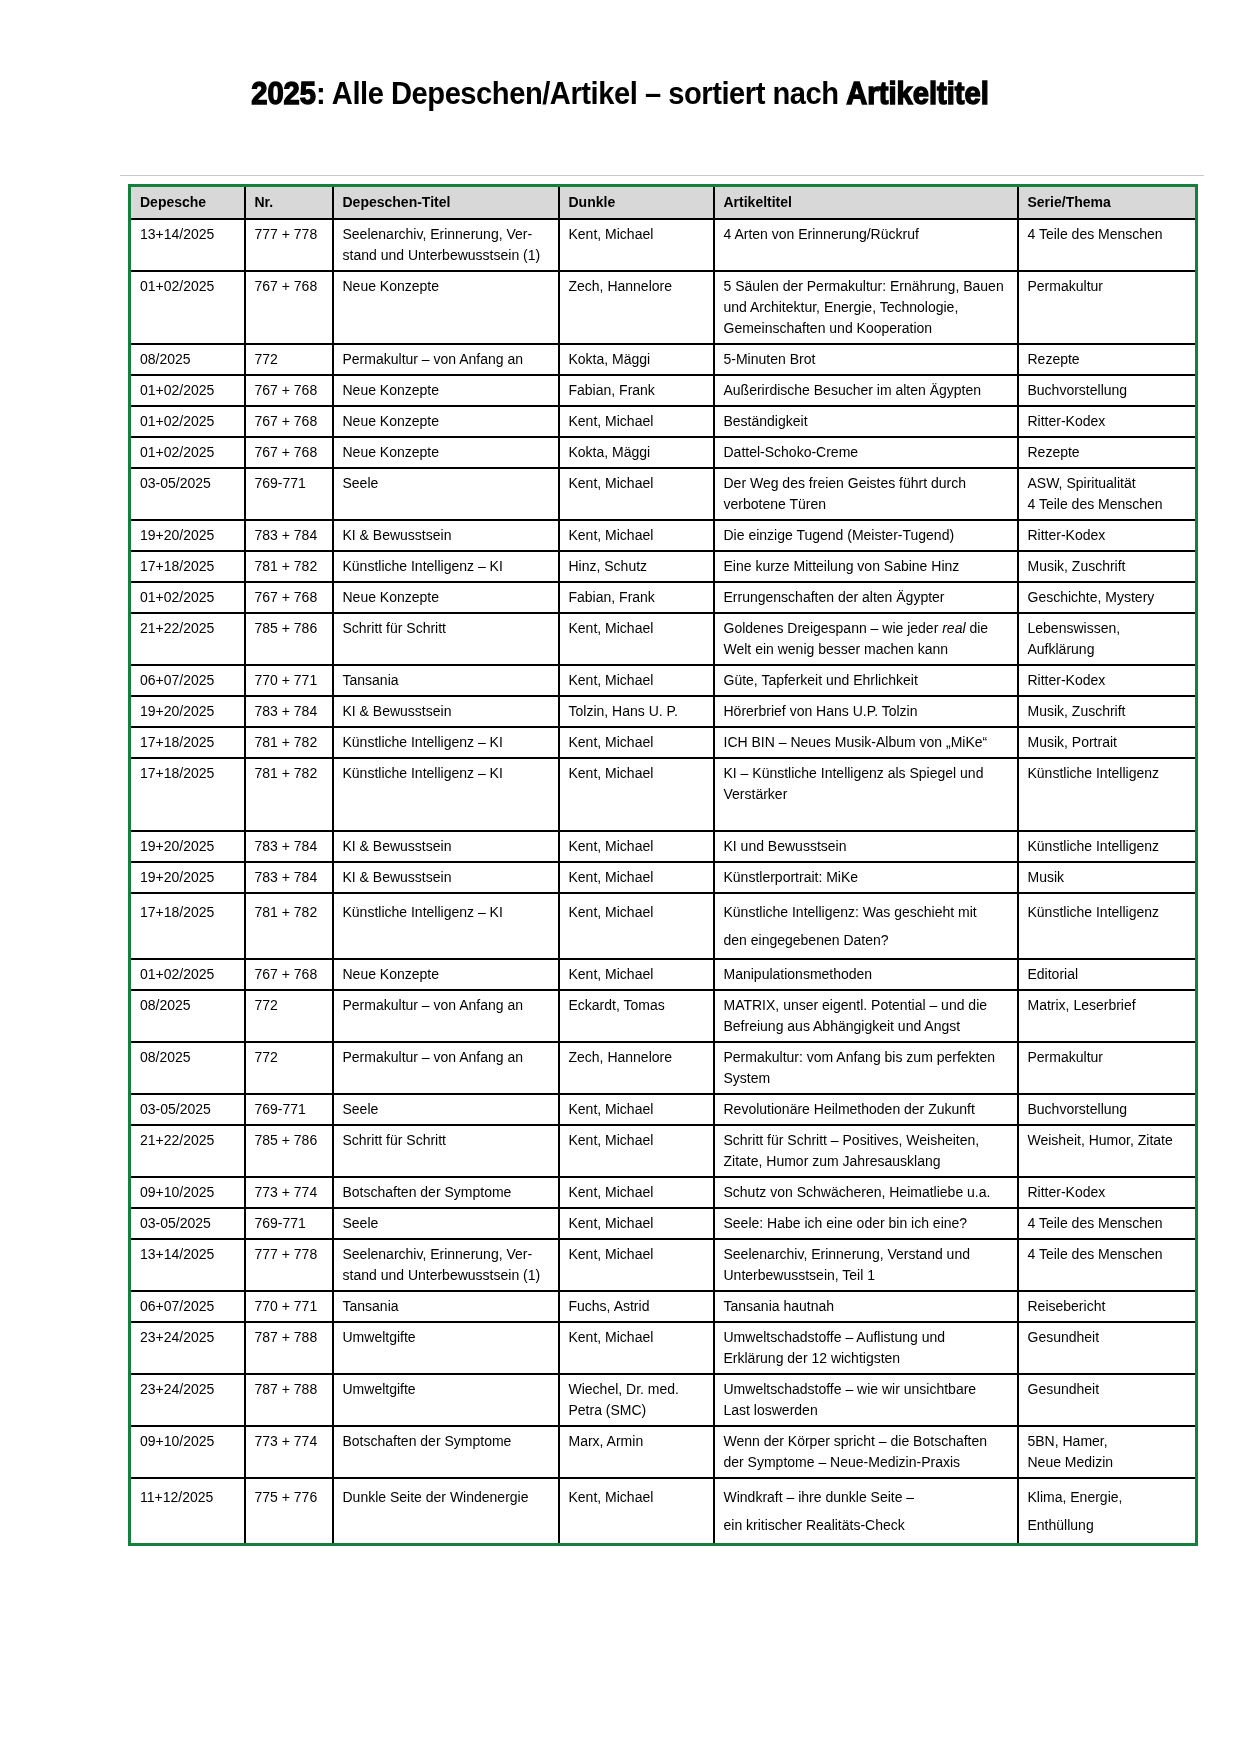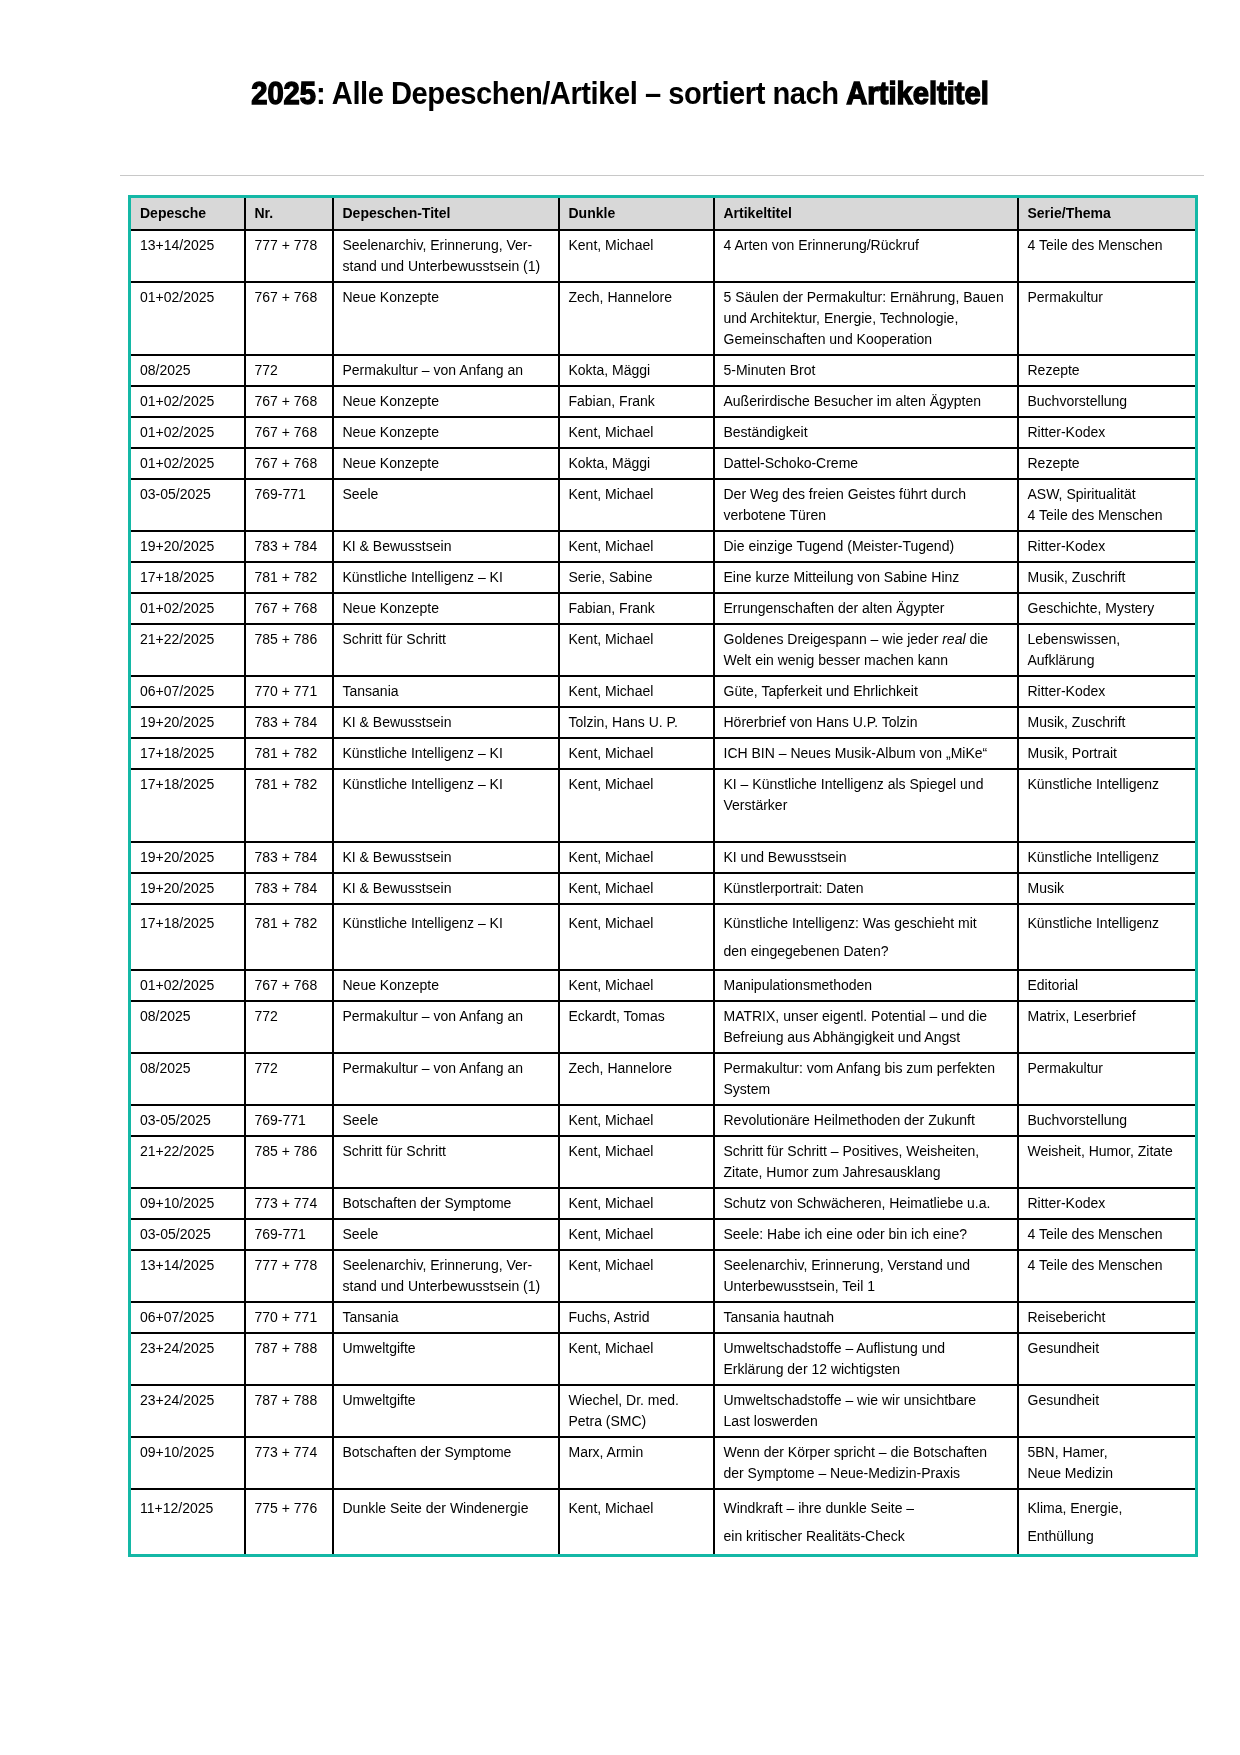--- a/index.html
+++ b/index.html
@@ -13,23 +13,23 @@
   .title{
     position:absolute;top:76px;left:0;width:100%;
     text-align:center;font-size:31px;font-weight:bold;line-height:36px;
     letter-spacing:-0.5px;transform:scaleX(0.94);white-space:nowrap;
   }
   .title .heavy{-webkit-text-stroke:1.4px #000;letter-spacing:0;}
 
   .hairline{position:absolute;top:175px;left:120px;width:1084px;height:1px;background:#c8c8c8;}
 
   table.doc{
-    position:absolute;top:195px;left:128px;width:1067px;
+    position:absolute;top:184px;left:128px;width:1067px;
     border-collapse:collapse;table-layout:fixed;
-    font-size:14px;border:3px solid #14b8a6;
+    font-size:14px;border:3px solid #15803d;
   }
   table.doc th, table.doc td{
     border:2px solid #000;
     padding:4px 9px;
     vertical-align:top;
     line-height:21px;
     overflow:hidden;
     text-align:left;
     font-weight:normal;
   }
@@ -137,21 +137,21 @@
           <td>783 + 784</td>
           <td>KI &amp; Bewusstsein</td>
           <td>Kent, Michael</td>
           <td>Die einzige Tugend (Meister-Tugend)</td>
           <td>Ritter-Kodex</td>
         </tr>
         <tr>
           <td>17+18/2025</td>
           <td>781 + 782</td>
           <td>Künstliche Intelligenz – KI</td>
-          <td>Serie, Sabine</td>
+          <td>Hinz, Schutz</td>
           <td>Eine kurze Mitteilung von Sabine Hinz</td>
           <td>Musik, Zuschrift</td>
         </tr>
         <tr>
           <td>01+02/2025</td>
           <td>767 + 768</td>
           <td>Neue Konzepte</td>
           <td>Fabian, Frank</td>
           <td>Errungenschaften der alten Ägypter</td>
           <td>Geschichte, Mystery</td>
@@ -202,21 +202,21 @@
           <td>KI &amp; Bewusstsein</td>
           <td>Kent, Michael</td>
           <td>KI und Bewusstsein</td>
           <td>Künstliche Intelligenz</td>
         </tr>
         <tr>
           <td>19+20/2025</td>
           <td>783 + 784</td>
           <td>KI &amp; Bewusstsein</td>
           <td>Kent, Michael</td>
-          <td>Künstlerportrait: Daten</td>
+          <td>Künstlerportrait: MiKe</td>
           <td>Musik</td>
         </tr>
         <tr class="spaced">
           <td>17+18/2025</td>
           <td>781 + 782</td>
           <td>Künstliche Intelligenz – KI</td>
           <td>Kent, Michael</td>
           <td>Künstliche Intelligenz: Was geschieht mit<br>den eingegebenen Daten?</td>
           <td>Künstliche Intelligenz</td>
         </tr>

